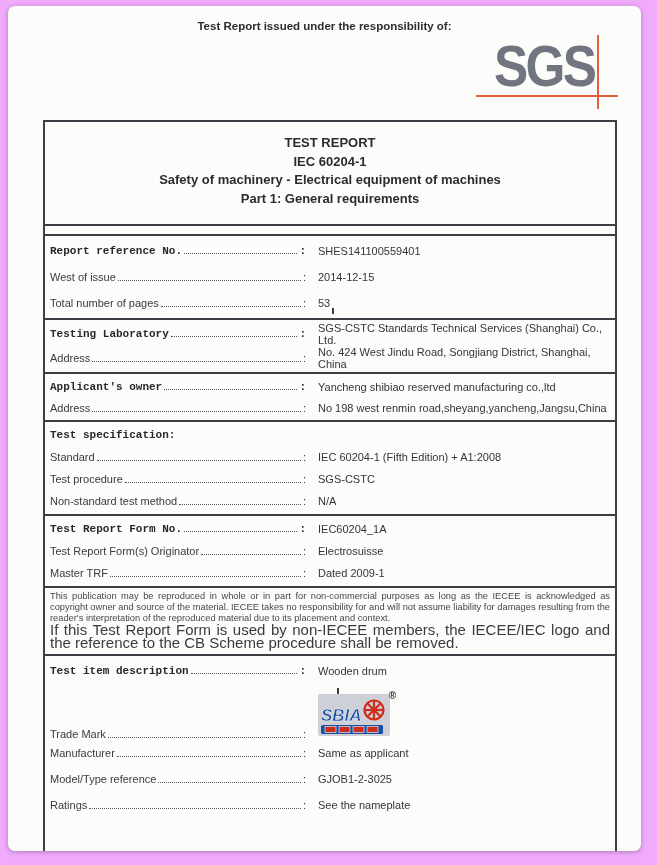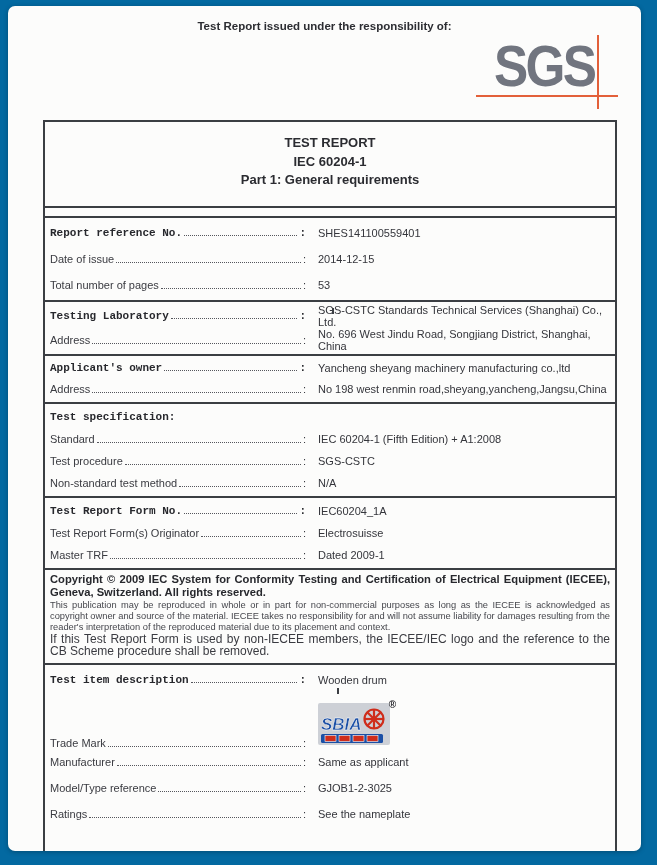--- a/index.html
+++ b/index.html
@@ -1,18 +1,18 @@
 <!DOCTYPE html>
 <html><head>
 <meta charset="utf-8">
 <style>
   html,body{margin:0;padding:0;}
   .screen{
     position:relative;width:657px;height:865px;
-    background:#0369a1;overflow:hidden;
+    background:#f0abfc;overflow:hidden;
     font-family:"Liberation Sans",sans-serif;
   }
   .page{
     position:absolute;left:8px;top:6px;width:633px;height:845px;
     background:#fcfcfb;border-radius:7px;
     box-shadow:0 1px 5px rgba(0,0,0,.28);
   }
   
   .issuer{
     position:absolute;left:0;top:14px;width:100%;
@@ -51,21 +51,21 @@
   .leader{flex:1;min-width:8px;border-bottom:1.6px dotted #55565c;margin:0 1px 2px 2px;}
   .colon{margin-left:1px;}
   .val{margin-left:12px;font-size:11px;color:#34353b;}
   .row.heading .lbl{width:auto;}
   .row.logo-row{align-items:flex-end;min-height:54px;padding-top:2px;}
   
   .copyright{border-bottom:2px solid #3b3e43;padding:3px 5px 5px 5px;}
   .copyright p{margin:0;text-align:justify;}
   .cp-bold{font-size:11.2px;line-height:13.6px;font-weight:bold;color:#27282d;}
   .cp-small{font-size:9.3px;line-height:11px;color:#46474d;}
-  .cp-normal{font-size:12px;line-height:12.6px;color:#3a3b41;}
+  .cp-normal{font-size:15px;line-height:12.6px;color:#3a3b41;}
   
   .tick{position:absolute;width:2px;height:6px;background:#3b3e43;}
   .tick-1{left:287px;top:186px;}
   .tick-2{left:292px;top:566px;}
   
   .logo-wrap{position:relative;width:78px;height:46px;margin-top:2px;}
   .reg-mark{position:absolute;right:0px;top:-4px;font-size:10px;font-weight:bold;color:#26262b;}
 </style>
 </head>
 <body>
@@ -78,38 +78,39 @@
     <div>
       <span class="sgs-letters">SGS</span>
       <span class="sgs-vline"></span>
       <span class="sgs-hline"></span>
     </div>
 
     <div class="report-table">
       <div class="tbl-header">
         <div>TEST REPORT</div>
         <div>IEC 60204-1</div>
+        <div>Safety of machinery - Electrical equipment of machines</div>
         <div>Part 1: General requirements</div>
       </div>
 
       <div class="spacer-row"></div>
 
       <div id="sections-top">
           <div class="section">
             <div class="row">
               <div class="lbl b">
                 <span class="lt">Report reference No.</span>
                 <span class="leader"></span>
                 <span class="colon">:</span>
               </div>
               <div class="val">SHES141100559401</div>
             </div>
             <div class="row">
               <div class="lbl">
-                <span class="lt">Date of issue</span>
+                <span class="lt">West of issue</span>
                 <span class="leader"></span>
                 <span class="colon">:</span>
               </div>
               <div class="val">2014-12-15</div>
             </div>
             <div class="row">
               <div class="lbl">
                 <span class="lt">Total number of pages</span>
                 <span class="leader"></span>
                 <span class="colon">:</span>
@@ -125,31 +126,31 @@
                 <span class="colon">:</span>
               </div>
               <div class="val">SGS-CSTC Standards Technical Services (Shanghai) Co., Ltd.</div>
             </div>
             <div class="row">
               <div class="lbl">
                 <span class="lt">Address</span>
                 <span class="leader"></span>
                 <span class="colon">:</span>
               </div>
-              <div class="val">No. 696 West Jindu Road, Songjiang District, Shanghai, China</div>
+              <div class="val">No. 424 West Jindu Road, Songjiang District, Shanghai, China</div>
             </div>
           </div>
           <div class="section">
             <div class="row">
               <div class="lbl b">
                 <span class="lt">Applicant's owner</span>
                 <span class="leader"></span>
                 <span class="colon">:</span>
               </div>
-              <div class="val">Yancheng sheyang machinery manufacturing co.,ltd</div>
+              <div class="val">Yancheng shibiao reserved manufacturing co.,ltd</div>
             </div>
             <div class="row">
               <div class="lbl">
                 <span class="lt">Address</span>
                 <span class="leader"></span>
                 <span class="colon">:</span>
               </div>
               <div class="val">No 198 west renmin road,sheyang,yancheng,Jangsu,China</div>
             </div>
           </div>
@@ -207,21 +208,20 @@
                 <span class="lt">Master TRF</span>
                 <span class="leader"></span>
                 <span class="colon">:</span>
               </div>
               <div class="val">Dated 2009-1</div>
             </div>
           </div>
         </div>
 
       <div class="copyright">
-        <p class="cp-bold">Copyright © 2009 IEC System for Conformity Testing and Certification of Electrical Equipment (IECEE), Geneva, Switzerland. All rights reserved.</p>
         <p class="cp-small">This publication may be reproduced in whole or in part for non-commercial purposes as long as the IECEE is acknowledged as copyright owner and source of the material. IECEE takes no responsibility for and will not assume liability for damages resulting from the reader's interpretation of the reproduced material due to its placement and context.</p>
         <p class="cp-normal">If this Test Report Form is used by non-IECEE members, the IECEE/IEC logo and the reference to the CB Scheme procedure shall be removed.</p>
       </div>
 
       <div id="sections-bottom">
           <div class="section">
             <div class="row">
               <div class="lbl b">
                 <span class="lt">Test item description</span>
                 <span class="leader"></span>

